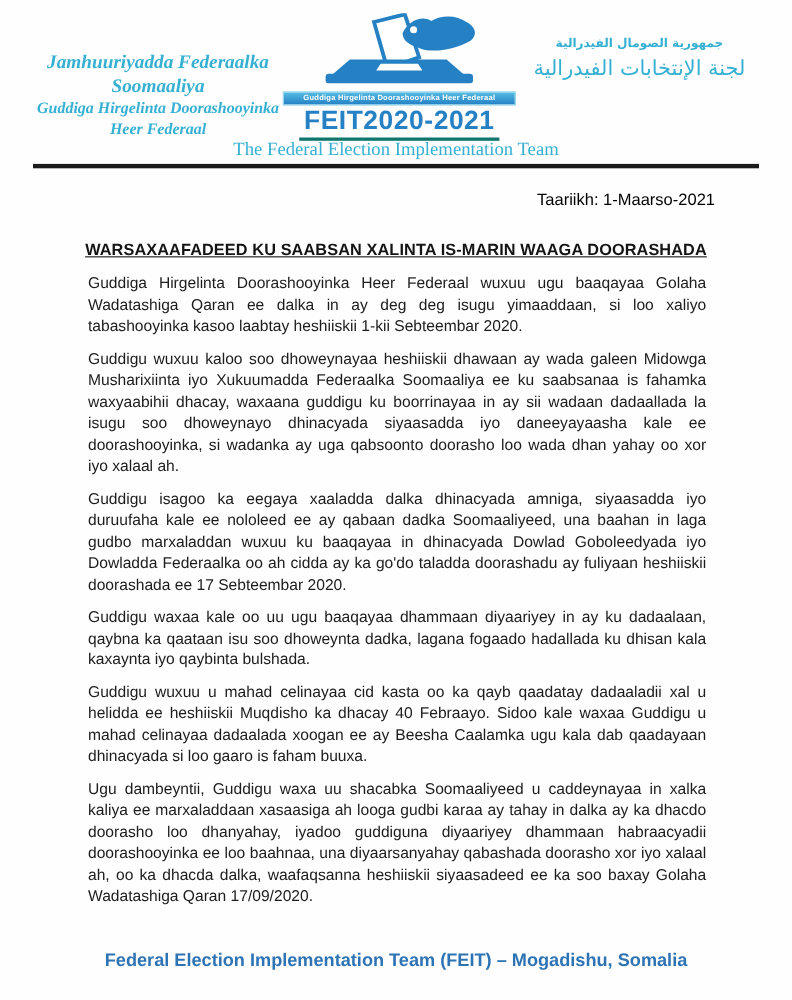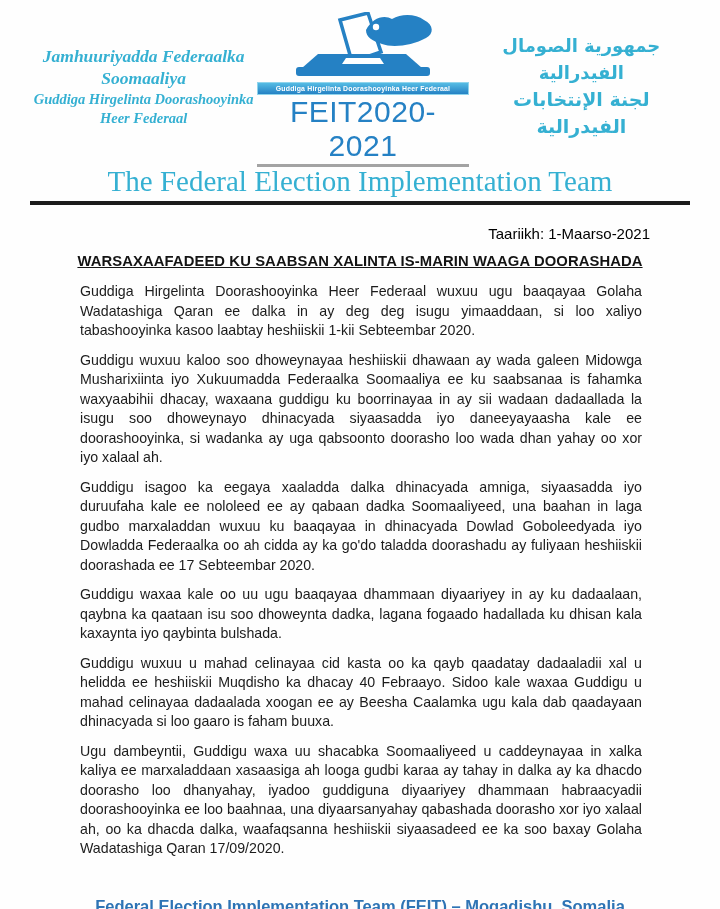--- a/index.html
+++ b/index.html
@@ -17,34 +17,34 @@
   .header-left{width:228px;text-align:center;margin-top:34px;color:#35b0d2;font-family:"Liberation Serif", serif;font-style:italic;}
   .hl1{font-size:17.5px;font-weight:bold;line-height:1.25;}
   .hl2{font-size:14.5px;font-weight:bold;line-height:1.3;}
   .header-center{width:212px;text-align:center;}
   .logo-banner{
     margin-top:2px;background:linear-gradient(#55bce4,#2581c4);
     border:1px solid #8fd4ec;color:#ffffff;font-size:6.9px;font-weight:bold;
     padding:2px 2px;white-space:nowrap;letter-spacing:0.2px;
   }
   .logo-feit{
-    display:inline-block;font-weight:normal;font-size:30px;color:#2581c4;
-    letter-spacing:0.5px;border-bottom:3px solid #a3a3a3;padding:0 4px 1px;
+    display:inline-block;font-weight:bold;font-size:24px;color:#2581c4;
+    letter-spacing:0.5px;border-bottom:3px solid #0f766e;padding:0 4px 1px;
     font-family:"Liberation Sans", sans-serif;
   }
   .header-right{width:226px;text-align:center;margin-top:20px;color:#35b0d2;direction:rtl;font-family:"DejaVu Sans", sans-serif;}
-  .ar1{font-size:18px;font-weight:bold;line-height:1.5;}
-  .ar2{font-size:19px;font-weight:bold;line-height:1.4;}
-  .subtitle{text-align:center;color:#35b0d2;font-family:"Liberation Serif", serif;font-size:29px;margin-top:-2px;}
+  .ar1{font-size:11px;font-weight:bold;line-height:1.5;}
+  .ar2{font-size:19px;font-weight:normal;line-height:1.4;}
+  .subtitle{text-align:center;color:#35b0d2;font-family:"Liberation Serif", serif;font-size:17px;margin-top:-2px;}
   .divider{margin:3px 30px 0 30px;border-bottom:4px solid #1b1b1b;}
   
   .date-line{text-align:right;padding-right:70px;margin-top:20px;font-size:15px;color:#000000;}
   .doc-title{
     text-align:center;font-weight:bold;text-decoration:underline;
-    font-size:14.8px;margin-top:11px;color:#141414;letter-spacing:0.1px;
+    font-size:14.8px;margin-top:30px;color:#141414;letter-spacing:0.1px;
   }
   .body-text{margin:13px 78px 0 80px;}
   .para{font-size:14.2px;line-height:1.375;text-align:justify;margin:0 0 10px 0;color:#1c1c1c;}
   .end-marker{text-align:center;font-size:14.5px;margin-top:20px;color:#141414;}
   
   .footer-org{text-align:center;color:#2e74b5;font-weight:bold;font-size:16.5px;margin-top:38px;}
 </style>
 </head>
 <body>
 

